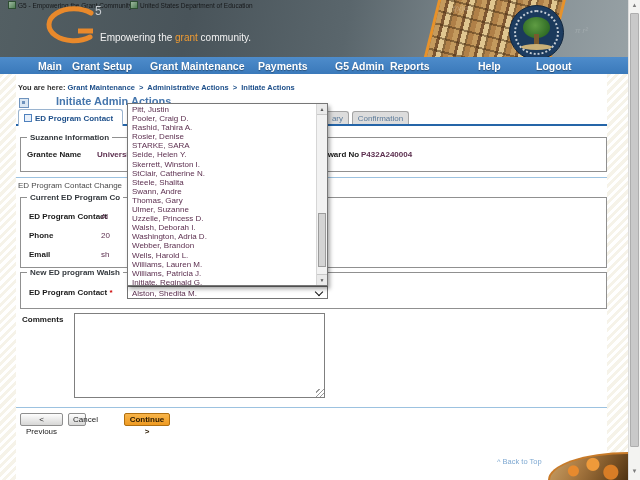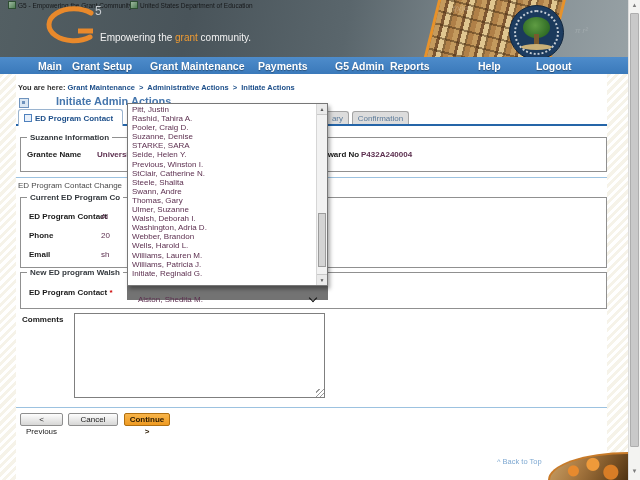--- a/index.html
+++ b/index.html
@@ -76,21 +76,21 @@
   .valb{font-size:8px;font-weight:bold;color:#5c2f4f;white-space:nowrap;}
 
   #fs-grantee{left:20px;top:137px;width:585px;height:33px;}
   #hr1{left:16px;top:177px;width:591px;height:1px;background:#9cc2e0;}
   #section-title{left:18px;top:181px;font-size:8px;color:#4a4a4a;}
   #fs-current{left:20px;top:197px;width:585px;height:69px;}
   #fs-new{left:20px;top:272px;width:585px;height:35px;}
   .req{color:#cc0000;font-weight:bold;font-size:8px;}
 
   
-  #sel{left:127px;top:286px;width:201px;height:13px;background:#fff;border:7px solid #737373;
+  #sel{left:127px;top:286px;width:201px;height:13px;background:#fff;border:1px solid #737373;
     box-sizing:border-box;cursor:pointer;z-index:5;}
   #sel .selval{position:absolute;left:4px;top:1.5px;font-size:8px;color:#5c2f4f;white-space:nowrap;}
   #sel .chev{position:absolute;right:5px;top:2px;width:5px;height:5px;
     border-right:1.6px solid #111;border-bottom:1.6px solid #111;transform:rotate(45deg);}
 
   #dd{left:127px;top:103px;width:201px;height:183px;background:#fff;border:1px solid #777;
     box-shadow:2px 3px 4px rgba(0,0,0,.35);z-index:60;box-sizing:border-box;overflow:hidden;}
   #dd-opts{position:absolute;left:0;top:1px;right:11px;bottom:0;overflow:hidden;}
   .dd-option{height:9.1px;line-height:9.3px;font-size:8px;color:#5c2f4f;padding-left:4px;
     white-space:nowrap;overflow:hidden;cursor:pointer;}
@@ -108,21 +108,21 @@
   #grip{left:316px;top:389px;width:8px;height:8px;
     background:repeating-linear-gradient(135deg,rgba(0,0,0,0) 0 2px,#9a9a9a 2px 3px);cursor:nwse-resize;z-index:6;}
 
   #hr2{left:16px;top:407px;width:591px;height:1px;background:#9cc2e0;}
 
   
   .btn{position:absolute;top:413px;height:13px;font-size:8px;line-height:12px;text-align:center;
     border:1px solid #8f8f8f;border-radius:2px;background:linear-gradient(#fdfdfd,#d7d7d6);
     color:#222;box-sizing:border-box;cursor:pointer;padding:0 4px;}
   #btn-prev{left:20px;width:43px;}
-  #btn-cancel{left:68px;width:50px;}
+  #btn-cancel{left:68px;width:18px;}
   #btn-continue{left:124px;width:46px;background:linear-gradient(#f8b54a,#ee9a22);
     border-color:#b06f10;font-weight:bold;color:#2b1a00;}
 
   #backtop{left:497px;top:457px;font-size:7.5px;color:#7fa9d2;cursor:pointer;}
 
   #corner{left:548px;top:452px;width:80px;height:28px;border-radius:100% 0 0 0;
     border-top:2px solid #c87a28;border-left:2px solid #c87a28;box-sizing:border-box;z-index:2;
     background:
       radial-gradient(circle at 30% 65%, #e78a2e 0 5px, rgba(0,0,0,0) 6px),
       radial-gradient(circle at 55% 40%, #ef9a3a 0 6px, rgba(0,0,0,0) 7px),
@@ -235,31 +235,32 @@
   </div>
 
   <div class="abs" id="sel">
     <span class="selval">Alston, Shedita M.</span>
     <span class="chev"></span>
   </div>
 
   <div class="abs" id="dd">
     <div id="dd-opts">
         <div class="dd-option">Pitt, Justin</div>
+        <div class="dd-option">Pooler, Craig D.</div>
         <div class="dd-option">Rashid, Tahira A.</div>
-        <div class="dd-option">Pooler, Craig D.</div>
-        <div class="dd-option">Suzanne, Denise</div>
+        <div class="dd-option">Rosier, Denise</div>
         <div class="dd-option">STARKE, SARA</div>
         <div class="dd-option">Seide, Helen Y.</div>
-        <div class="dd-option">Previous, Winston I.</div>
+        <div class="dd-option">Skerrett, Winston I.</div>
         <div class="dd-option">StClair, Catherine N.</div>
         <div class="dd-option">Steele, Shalita</div>
         <div class="dd-option">Swann, Andre</div>
         <div class="dd-option">Thomas, Gary</div>
         <div class="dd-option">Ulmer, Suzanne</div>
+        <div class="dd-option">Uzzelle, Princess D.</div>
         <div class="dd-option">Walsh, Deborah I.</div>
         <div class="dd-option">Washington, Adria D.</div>
         <div class="dd-option">Webber, Brandon</div>
         <div class="dd-option">Wells, Harold L.</div>
         <div class="dd-option">Williams, Lauren M.</div>
         <div class="dd-option">Williams, Patricia J.</div>
         <div class="dd-option">Initiate, Reginald G.</div>
       </div>
     <div id="dd-sb">
       <div class="sb-btn" id="dd-up">▲</div>

